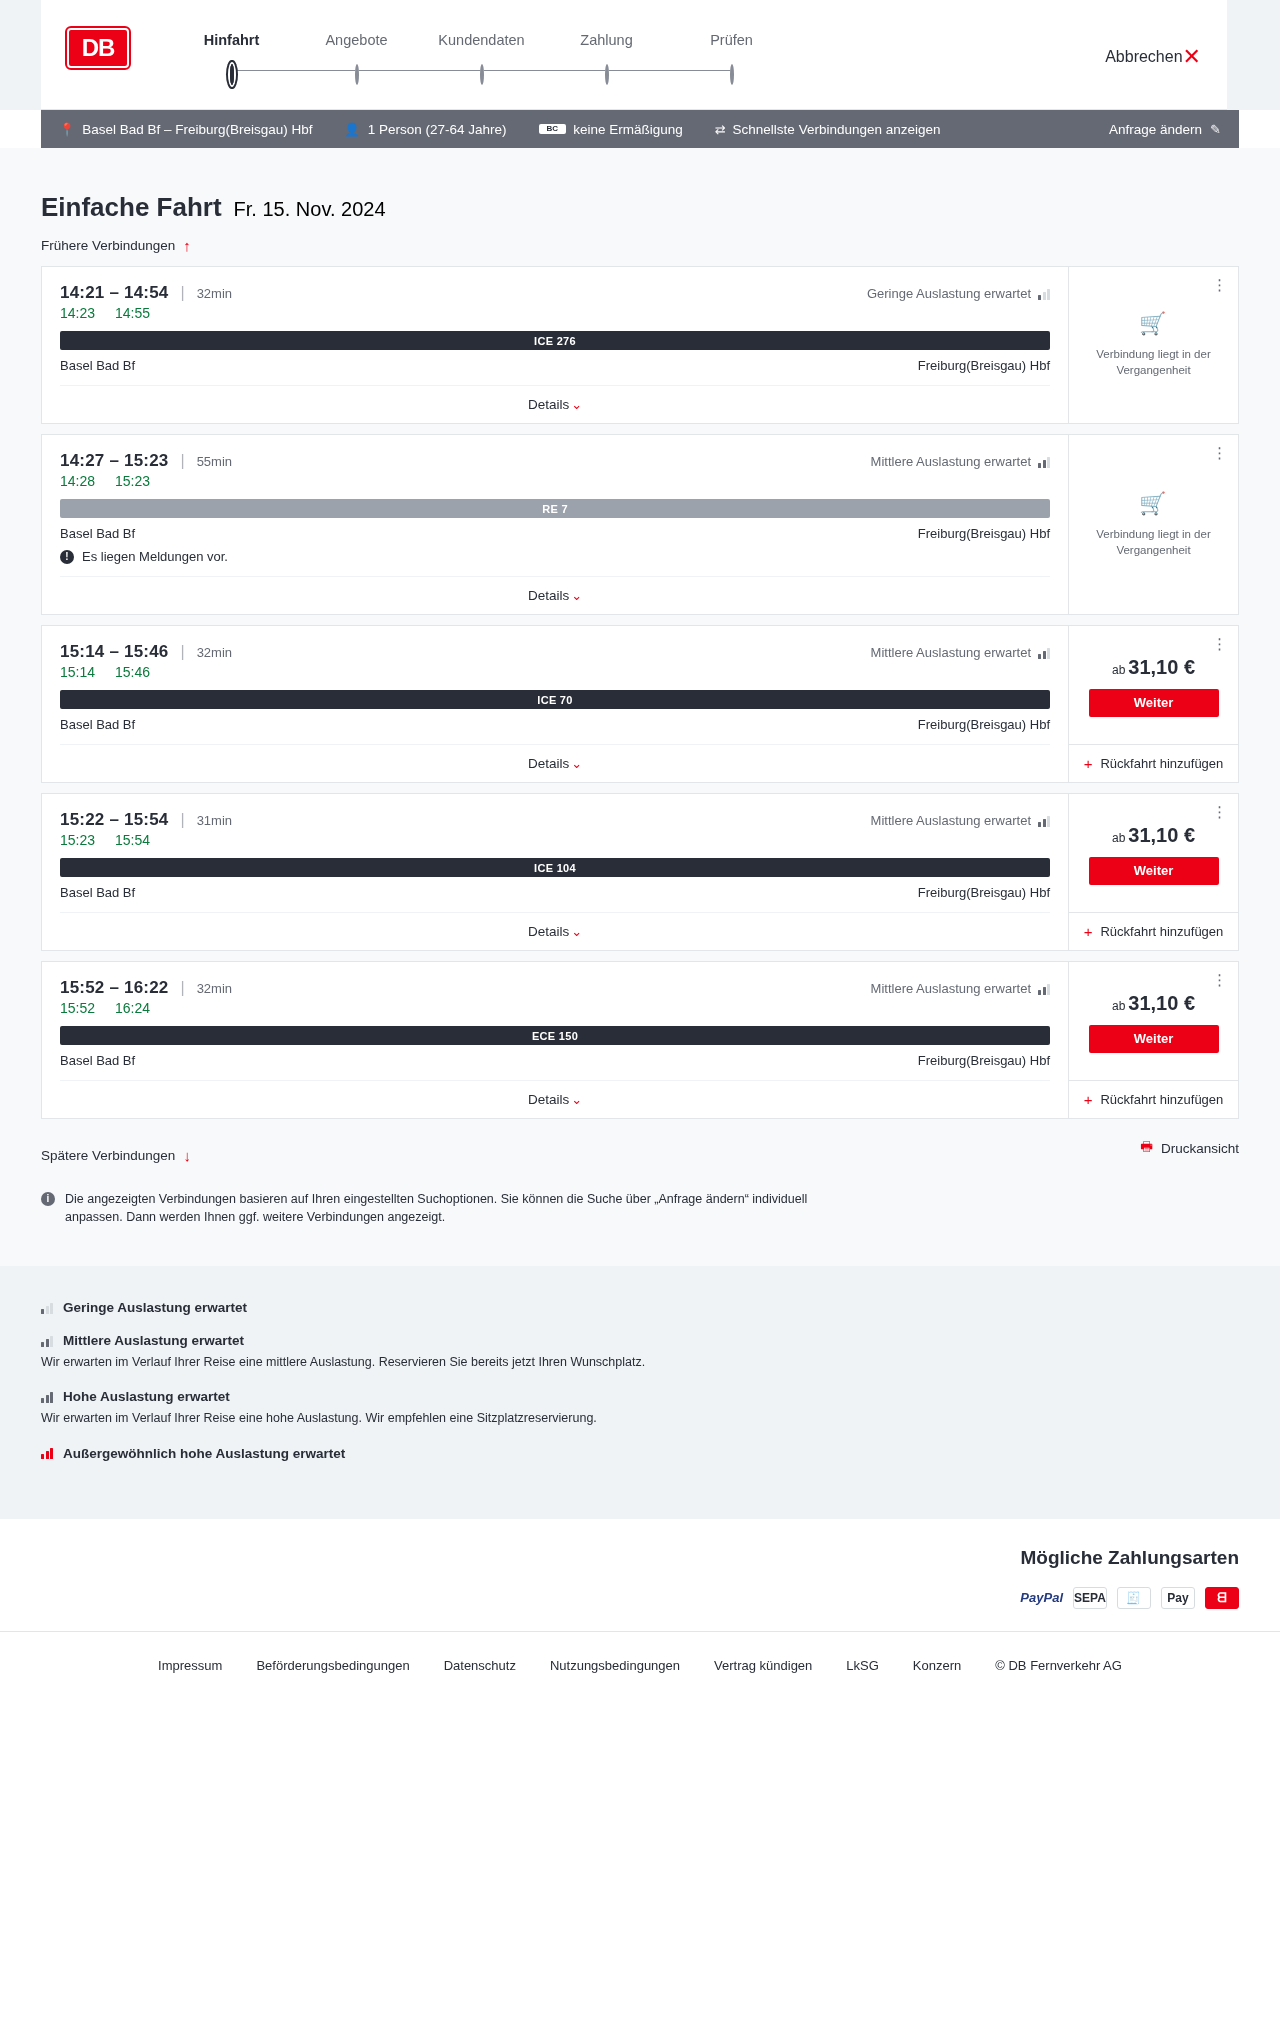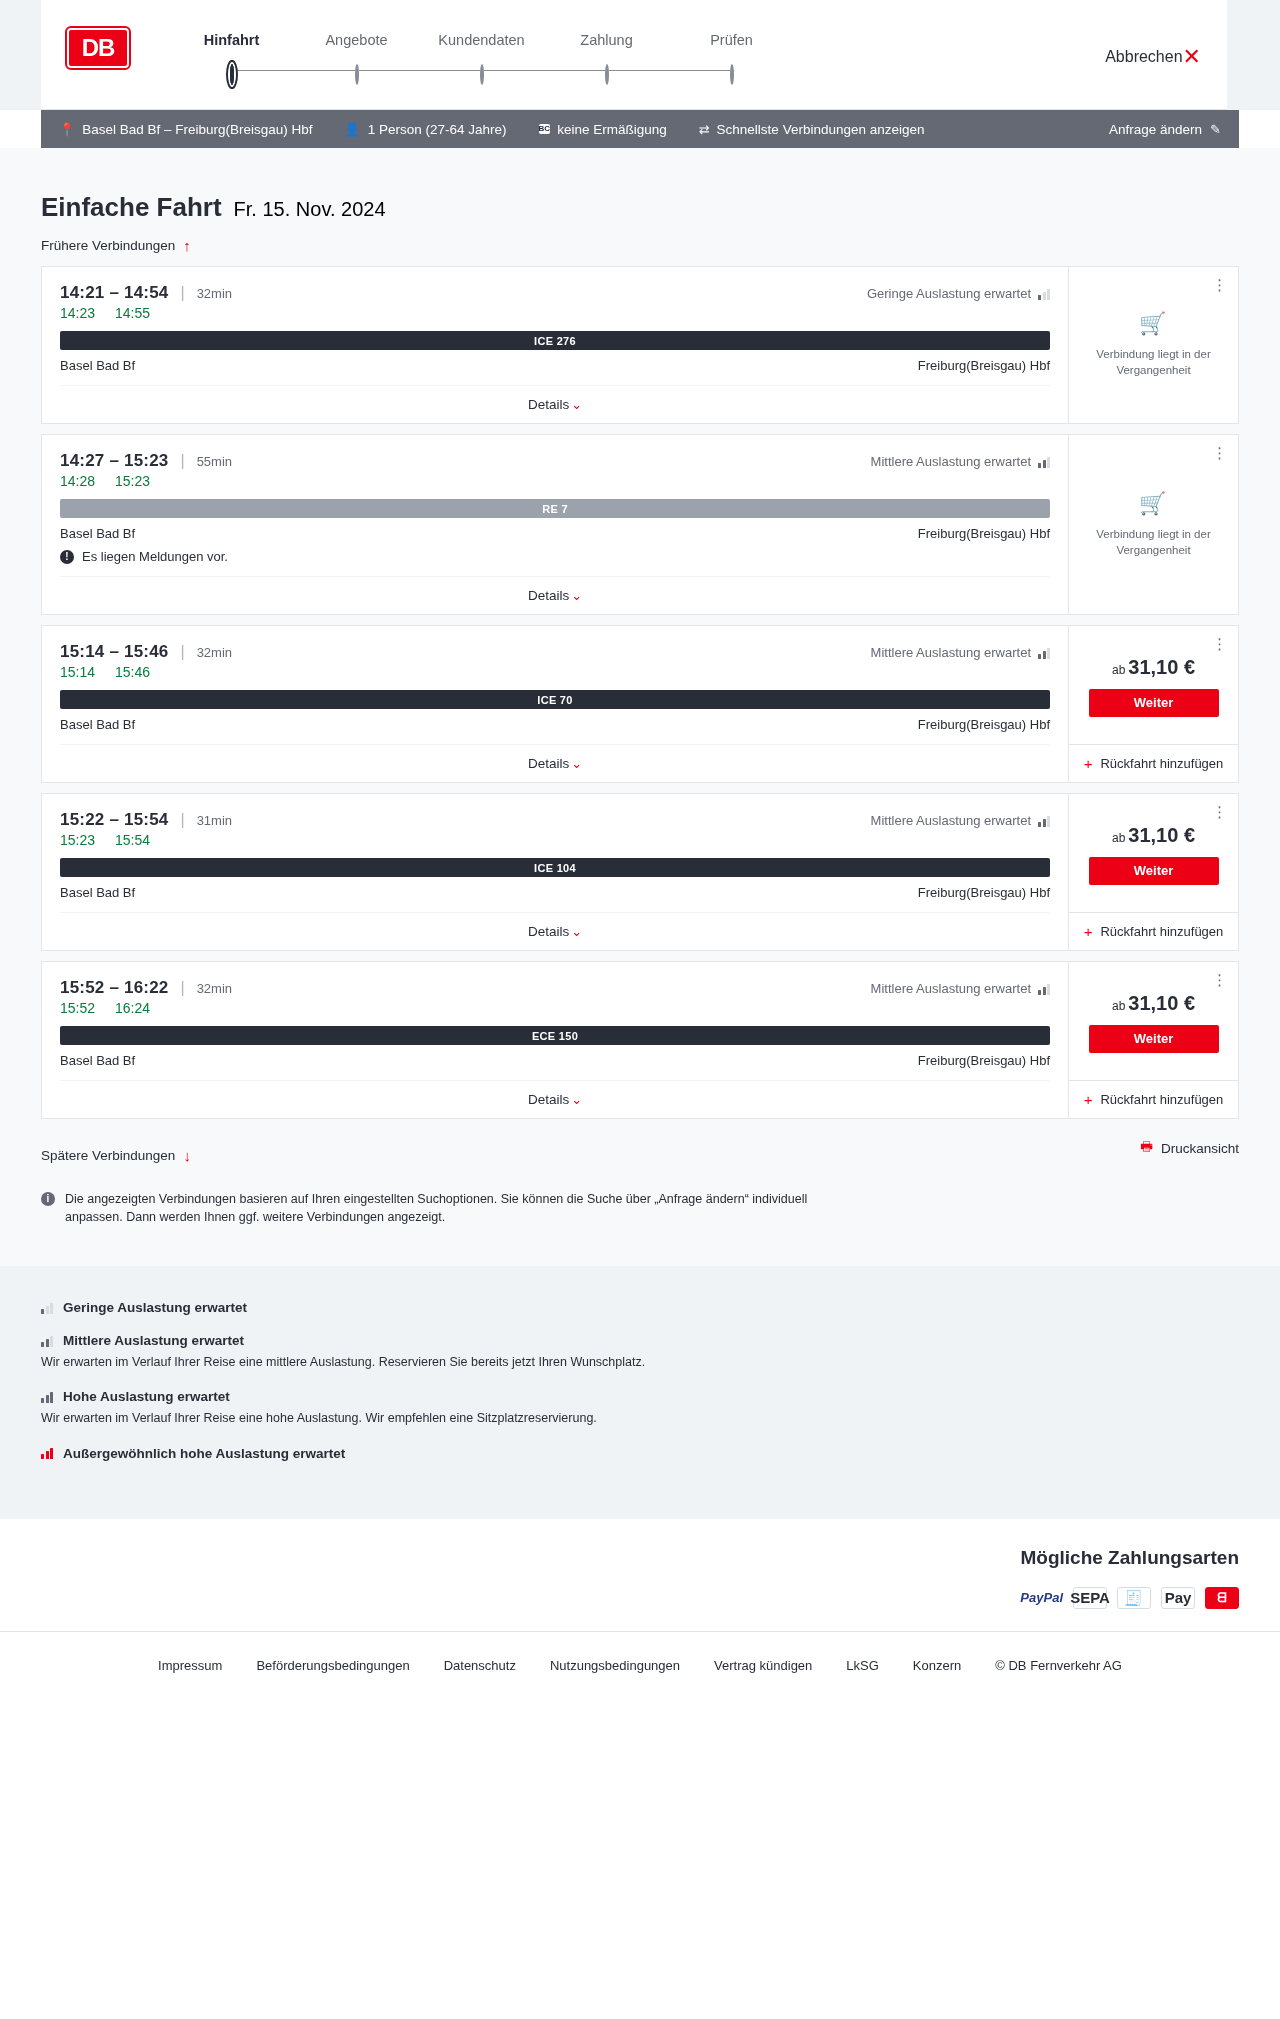--- a/index.html
+++ b/index.html
@@ -110,21 +110,21 @@
     display: flex; align-items: center; gap: 7px;
     padding: 0 16px;
     white-space: nowrap;
   }
   .query-item:first-child { padding-left: 0; }
   .query-spacer { flex: 1; }
   .query-change { display: flex; align-items: center; gap: 8px; cursor: pointer; }
   .icn { font-size: 13px; opacity: .95; display:inline-block; }
   .bahncard-chip {
     background:#fff; color:#282d37; font-size:8px; font-weight:bold;
-    border-radius:2px; padding:1px 0; line-height:1.1;
+    border-radius:2px; padding:1px 8px; line-height:1.1;
   }
 
   
   .content {
     background: #f7f9fa;
     padding: 0 41px 40px 41px;
   }
   .title-row {
     display: flex; align-items: baseline; gap: 12px;
     padding-top: 44px;
@@ -276,21 +276,21 @@
     padding: 28px 41px 22px 41px;
     text-align: right;
   }
   .pay h3 { margin: 0 0 18px 0; font-size: 19px; }
   .pay-icons { display: flex; gap: 10px; justify-content: flex-end; align-items: center; }
   .pay-ico {
     width: 34px; height: 22px;
     border: 1px solid #d7dce1; border-radius: 3px;
     background: #fff;
     display: flex; align-items: center; justify-content: center;
-    font-size: 15px; font-weight: bold; color: #282d37;
+    font-size: 12px; font-weight: bold; color: #282d37;
   }
   .pay-ico.paypal { border: none; width: auto; color: #253b80; font-size: 13px; font-style: italic; font-weight: bold; }
   .pay-ico.red { background: #ec0016; color: #fff; border-color: #ec0016; font-size: 13px; }
   .footer-links {
     background: #fff;
     border-top: 1px solid #e3e6e9;
     display: flex; justify-content: center; gap: 34px;
     padding: 26px 0 30px 0;
     font-size: 13px;
   }

